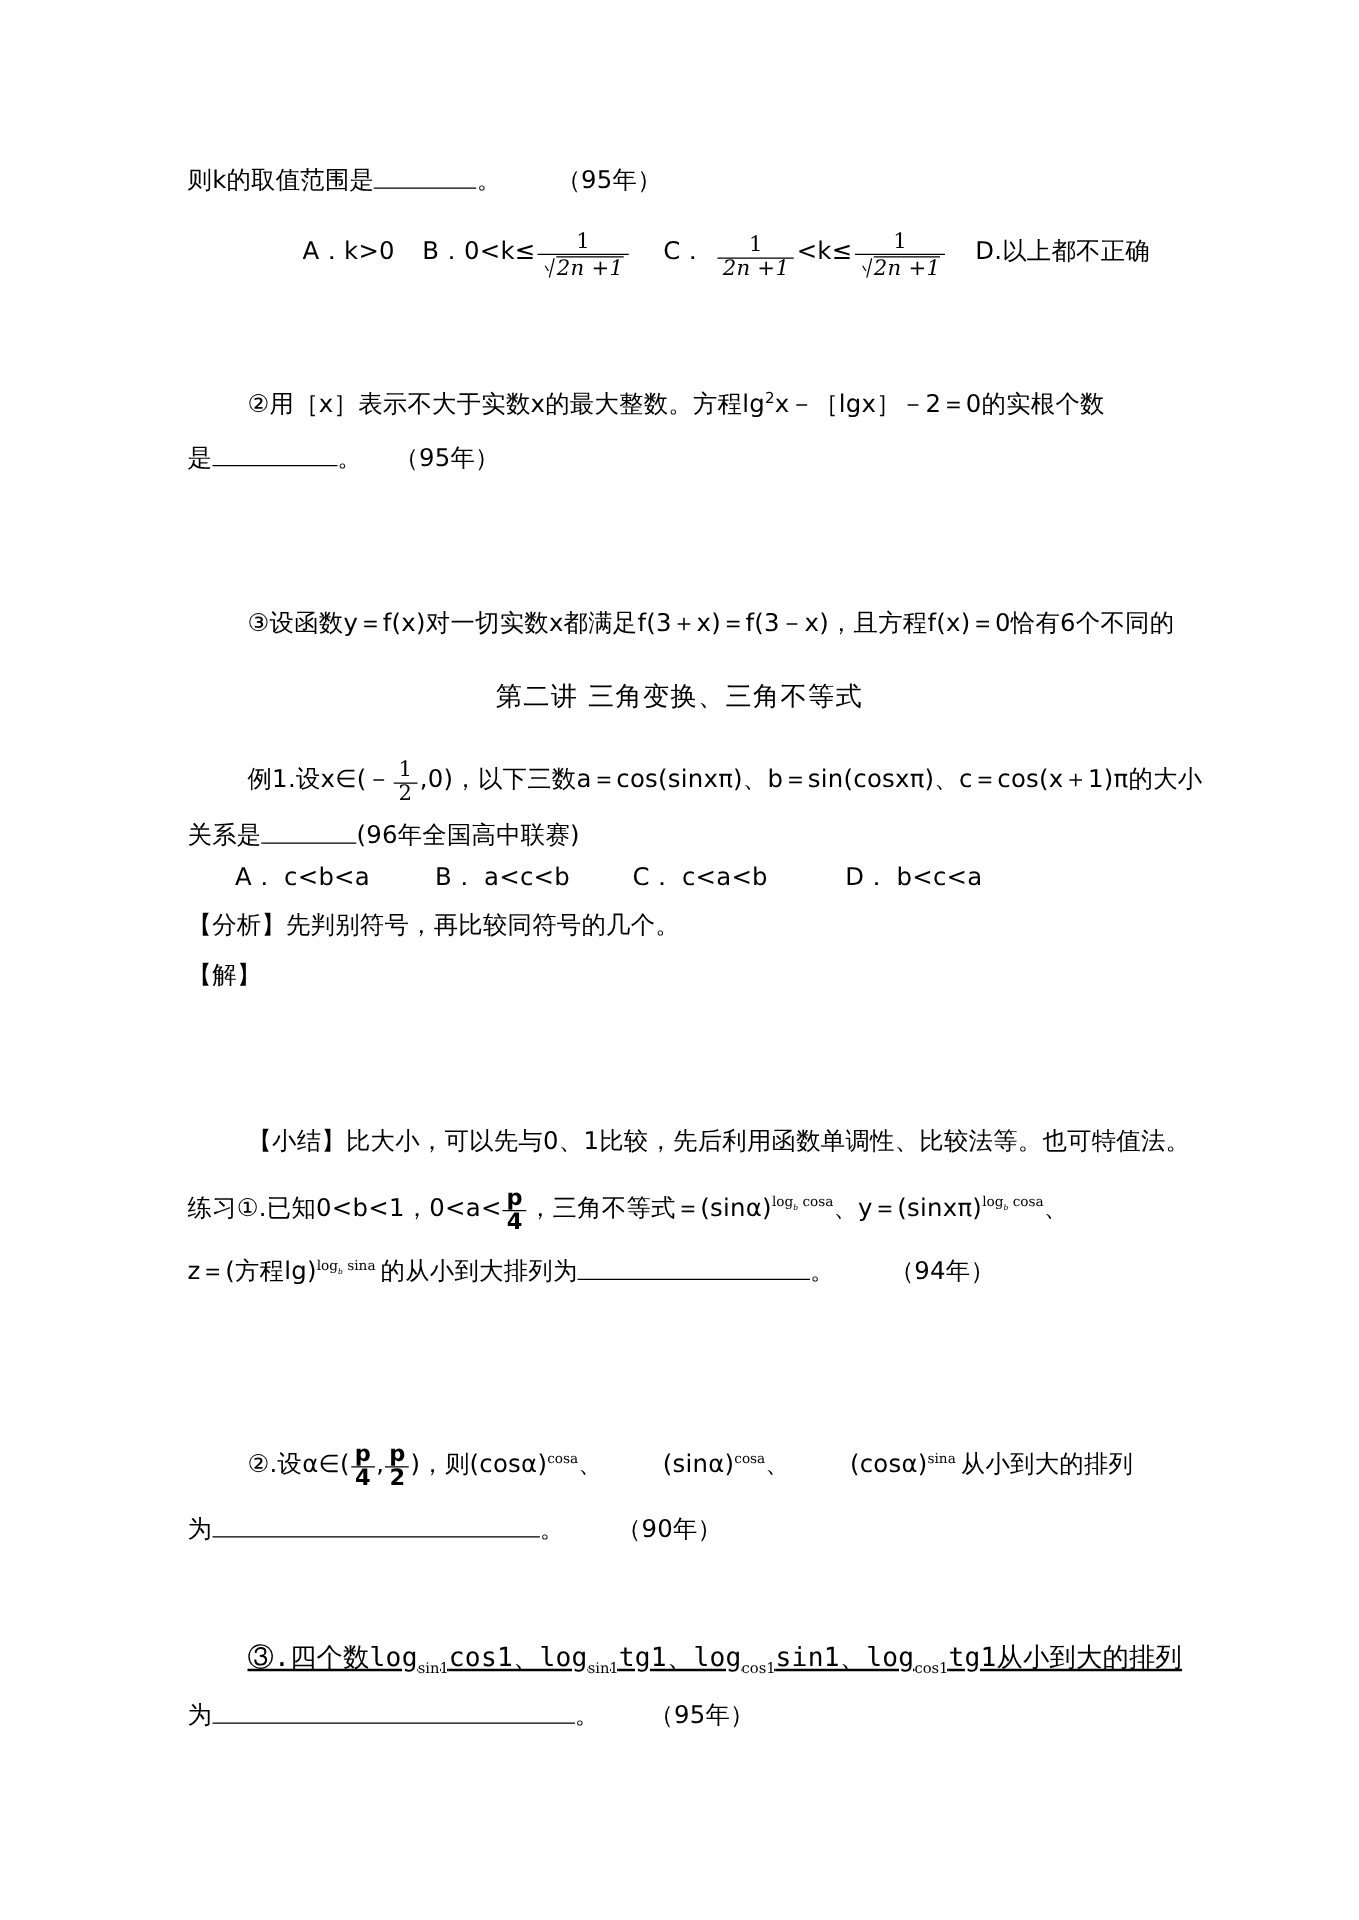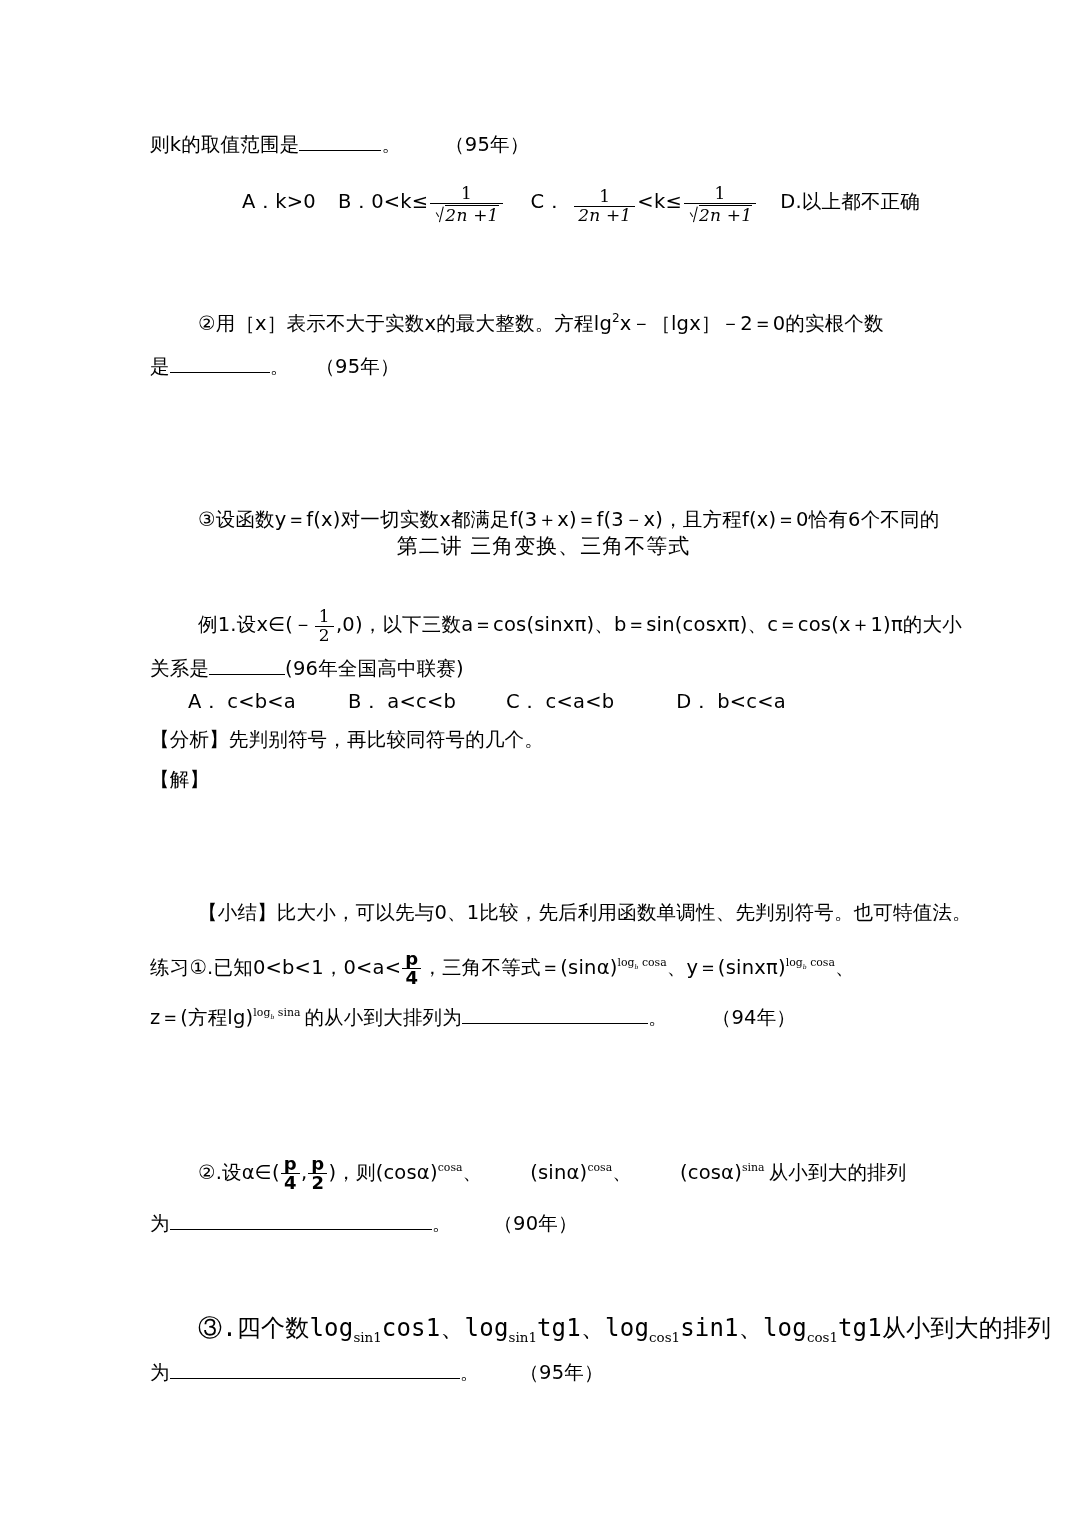--- a/index.html
+++ b/index.html
@@ -160,25 +160,25 @@
     <span>A．</span><span>k&gt;0</span><span style="display:inline-block;width:22px"></span><span>B．</span><span>0&lt;k≤</span><span class="frac"><span class="num">1</span><span class="den"><span class="sqrt"><span class="bar">2n +1</span></span></span></span><span style="display:inline-block;width:26px"></span><span>C．</span><span style="display:inline-block;width:8px"></span><span class="frac"><span class="num">1</span><span class="den"><i>2n +1</i></span></span><span>&lt;k≤</span><span class="frac"><span class="num">1</span><span class="den"><span class="sqrt"><span class="bar">2n +1</span></span></span></span><span style="display:inline-block;width:22px"></span><span>D.</span><span>以上都不正确</span>
   </div>
 
   <div class="ln" style="left:198px; top:312px;">
     <span>②用［x］表示不大于实数x的最大整数。方程lg</span><span class="sq2">2</span><span>x－［lgx］－2＝0的实根个数</span>
   </div>
   <div class="ln" style="left:150px; top:352px;">
     <span>是</span><span class="blank" style="width:100px;"></span><span>。</span><span style="display:inline-block;width:26px"></span><span>（95年）</span>
   </div>
 
-  <div class="ln" style="left:198px; top:510px;text-align:right;">
+  <div class="ln" style="left:198px; top:489px;text-align:right;">
     <span>③设函数y＝f(x)对一切实数x都满足f(3＋x)＝f(3－x)，且方程f(x)＝0恰有6个不同的</span>
   </div>
 
-  <div class="ln serif-title" style="left:0; top:536px; width:1087px; text-align:center;">
+  <div class="ln serif-title" style="left:0; top:547px; width:1087px; text-align:center;">
     <span>第二讲 三角变换、三角不等式</span>
   </div>
 
   <div class="ln" style="left:198px; top:608px;">
     <span>例1.设x∈(－</span><span class="hfrac"><span class="num">1</span><span class="den">2</span></span><span>,0)，以下三数a＝cos(sinxπ)、b＝sin(cosxπ)、c＝cos(x＋1)π的大小</span>
   </div>
   <div class="ln" style="left:150px; top:654px;">
     <span>关系是</span><span class="blank" style="width:76px;"></span><span>(96年全国高中联赛)</span>
   </div>
 
@@ -187,37 +187,37 @@
   </div>
 
   <div class="ln" style="left:150px; top:730px;">
     <span>【分析】先判别符号，再比较同符号的几个。</span>
   </div>
   <div class="ln" style="left:150px; top:770px;">
     <span>【解】</span>
   </div>
 
   <div class="ln" style="left:198px; top:903px;">
-    <span>【小结】比大小，可以先与0、1比较，先后利用函数单调性、先判别符号。也可特值法。</span>
+    <span>【小结】比大小，可以先与0、1比较，先后利用函数单调性、比较法等。也可特值法。</span>
   </div>
 
   <div class="ln" style="left:150px; top:950px;">
     <span>练习①.已知0&lt;b&lt;1，0&lt;a&lt;</span><span class="pfrac"><span class="num">p</span><span class="den">4</span></span><span>，三角不等式＝(sinα)</span><sup class="sp"><span>log</span><sub class="sb"><i>b</i></sub><span> cosa</span></sup><span>、y＝(sinxπ)</span><sup class="sp"><span>log</span><sub class="sb"><i>b</i></sub><span> cosa</span></sup><span>、</span>
   </div>
   <div class="ln" style="left:150px; top:1003px;">
     <span>z＝(方程lg)</span><sup class="sp"><span>log</span><sub class="sb"><i>b</i></sub><span> sina</span></sup><span style="display:inline-block;width:4px"></span><span>的从小到大排列为</span><span class="blank" style="width:186px;"></span><span>。</span><span style="display:inline-block;width:44px"></span><span>（94年）</span>
   </div>
 
   <div class="ln" style="left:198px; top:1155px;">
     <span>②.设α∈(</span><span class="pfrac"><span class="num">p</span><span class="den">4</span></span><span>,</span><span class="pfrac"><span class="num">p</span><span class="den">2</span></span><span>)，则(cosα)</span><sup class="sp"><span>cosa</span></sup><span>、</span><span style="display:inline-block;width:48px"></span><span>(sinα)</span><sup class="sp"><span>cosa</span></sup><span>、</span><span style="display:inline-block;width:48px"></span><span>(cosα)</span><sup class="sp"><span>sina</span></sup><span style="display:inline-block;width:4px"></span><span>从小到大的排列</span>
   </div>
   <div class="ln" style="left:150px; top:1209px;text-align:right;">
     <span>为</span><span class="blank" style="width:262px;"></span><span>。</span><span style="display:inline-block;width:42px"></span><span>（90年）</span>
   </div>
 
-  <div class="ln" style="left:198px; top:1316px; font-family:'DejaVu Sans Mono','Liberation Mono',monospace; font-size:24px;">
+  <div class="ln" style="left:198px; top:1316px; font-family:'DejaVu Sans Mono','Liberation Mono',monospace; font-size:21px;text-decoration:underline;">
     <span>③.四个数log</span><sub class="sb"><span>sin1</span></sub><span>cos1、log</span><sub class="sb"><span>sin1</span></sub><span>tg1、log</span><sub class="sb"><span>cos1</span></sub><span>sin1、log</span><sub class="sb"><span>cos1</span></sub><span>tg1从小到大的排列</span>
   </div>
   <div class="ln" style="left:150px; top:1358px;">
     <span>为</span><span class="blank" style="width:290px;"></span><span>。</span><span style="display:inline-block;width:40px"></span><span>（95年）</span>
   </div>
 
 </div>
 
 </body></html>

